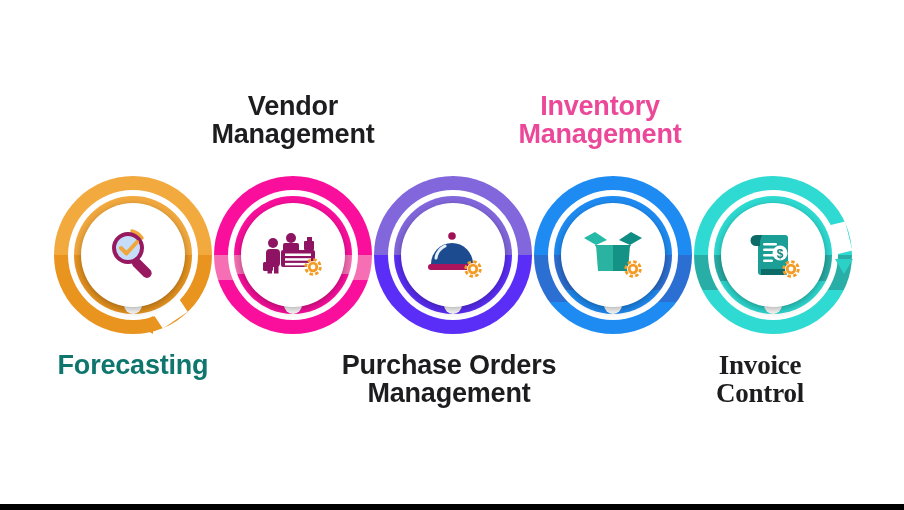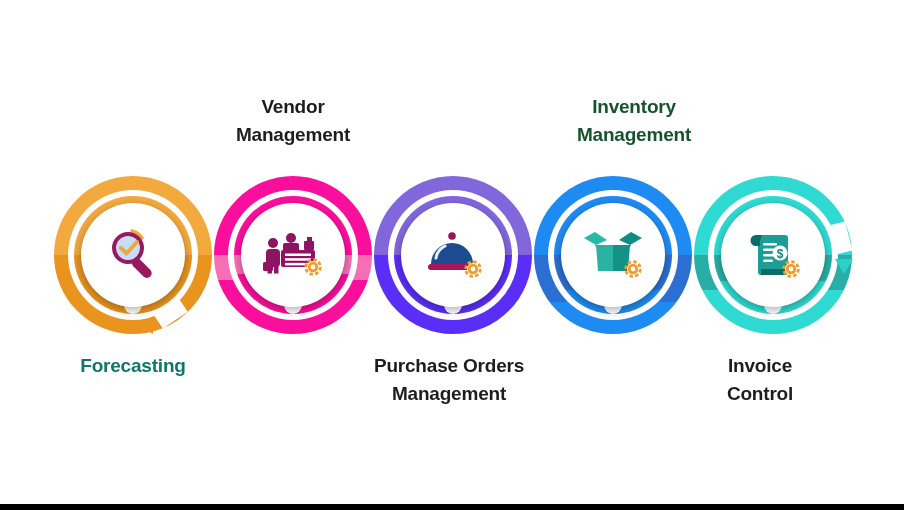--- a/index.html
+++ b/index.html
@@ -2,21 +2,21 @@
 <html><head>
 <meta charset="utf-8">
 <style>
   html,body{margin:0;padding:0;background:#fff;}
   #canvas{
     position:relative;width:904px;height:510px;overflow:hidden;background:#ffffff;
     font-family:"Liberation Sans", sans-serif;
   }
   .step-label{
     position:absolute;width:260px;text-align:center;white-space:pre-line;
-    font-size:19px;line-height:27.5px;font-weight:600;letter-spacing:-0.2px;color:#1D1D1F;
+    font-size:27px;line-height:27.5px;font-weight:600;letter-spacing:-0.2px;color:#1D1D1F;
   }
   .circle{position:absolute;width:158px;height:158px;top:176px;}
   .ring-outer{position:absolute;inset:0;border-radius:50%;}
   .ring-gap{position:absolute;inset:14px;border-radius:50%;background:#ffffff;}
   .ring-inner{position:absolute;inset:20px;border-radius:50%;}
   .stem{position:absolute;left:70px;top:110px;width:18px;height:28px;background:#ffffff;border-radius:0 0 9px 9px;}
   .disc{
     position:absolute;inset:27px;border-radius:50%;background:#ffffff;
     box-shadow:0 3px 9px rgba(0,0,0,0.30), 0 0 0 1px rgba(0,0,0,0.02);
     display:flex;align-items:center;justify-content:center;
@@ -117,21 +117,21 @@
         <circle r="5.2" fill="#F59A23"></circle>
         <circle r="2.4" fill="#ffffff"></circle>
       </g>
     </svg>
             </span>
         </div>
       </div>
     </div>
 
     <div class="step">
-      <div class="step-label" style="left: 504px; top: 93px; color: #14532d;">Inventory
+      <div class="step-label" style="left: 470px; top: 93px; color: #ec4899;">Inventory
 Management</div>
       <div class="circle" style="left: 534px;">
         <div class="ring-outer" style="background: linear-gradient(rgb(30, 139, 242) 0%, rgb(30, 139, 242) 50%, rgb(44, 111, 210) 50%, rgb(44, 111, 210) 80%, rgb(30, 139, 242) 80%, rgb(30, 139, 242) 100%);"></div>
         <div class="ring-gap"></div>
         <div class="ring-inner" style="background: linear-gradient(rgb(30, 139, 242) 0%, rgb(30, 139, 242) 50%, rgb(44, 111, 210) 50%, rgb(44, 111, 210) 80%, rgb(30, 139, 242) 80%, rgb(30, 139, 242) 100%);"></div>
         <div class="stem"></div>
         <div class="disc">
           <span class="icon-wrap">
               <svg viewBox="0 0 64 64" xmlns="http://www.w3.org/2000/svg">
       <polygon points="14,22 50,22 44,31 20,31" fill="#0C6E69"></polygon>
@@ -145,21 +145,21 @@
         <circle r="5.2" fill="#F59A23"></circle>
         <circle r="2.4" fill="#ffffff"></circle>
       </g>
     </svg>
             </span>
         </div>
       </div>
     </div>
 
     <div class="step">
-      <div class="step-label" style="left: 630px; top: 352px; color: rgb(29, 29, 31);">Invoice
+      <div class="step-label" style="left: 630px; top: 352px; color: rgb(29, 29, 31); font-family: Liberation Serif, serif;">Invoice
 Control</div>
       <div class="circle" style="left: 694px;">
         <div class="ring-outer" style="background: linear-gradient(rgb(46, 218, 209) 0%, rgb(46, 218, 209) 50%, rgb(40, 174, 167) 50%, rgb(40, 174, 167) 72%, rgb(46, 218, 209) 72%, rgb(46, 218, 209) 100%);"></div>
         <div class="ring-gap"></div>
         <div class="ring-inner" style="background: linear-gradient(rgb(46, 218, 209) 0%, rgb(46, 218, 209) 50%, rgb(40, 174, 167) 50%, rgb(40, 174, 167) 72%, rgb(46, 218, 209) 72%, rgb(46, 218, 209) 100%);"></div>
         <div class="stem"></div>
         <div class="disc">
           <span class="icon-wrap">
               <svg viewBox="0 0 64 64" xmlns="http://www.w3.org/2000/svg">
       <rect x="17" y="12" width="30" height="40" rx="3" fill="#1B9E95"></rect>

